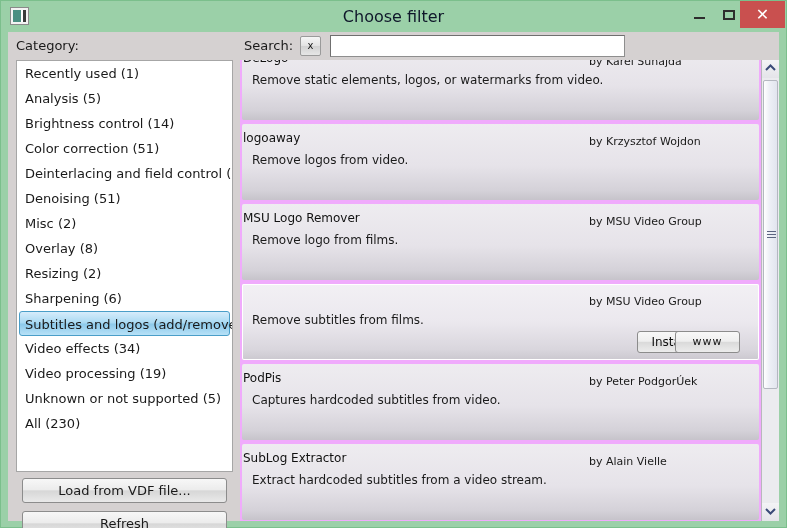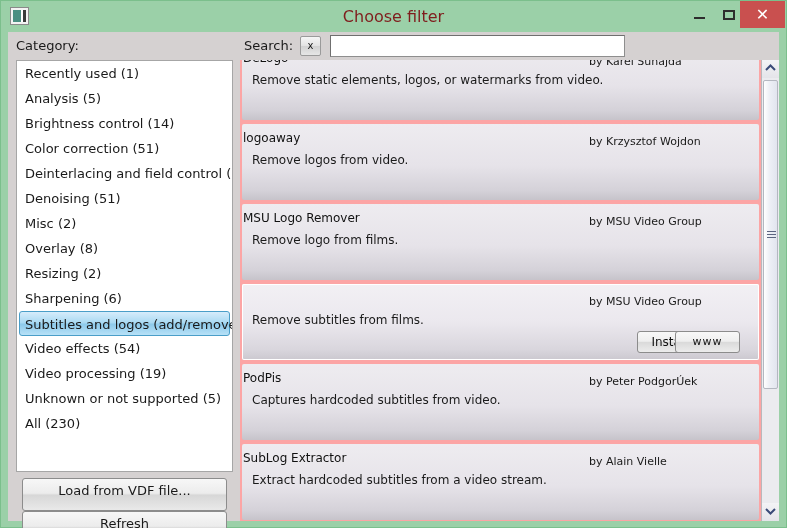--- a/index.html
+++ b/index.html
@@ -60,21 +60,21 @@
     width: 22%; height: 100%;
     background: #3a3a3a;
   }
   .title-text {
     position: absolute;
     left: 0; top: 0;
     width: 785px;
     line-height: 31px;
     text-align: center;
     font-size: 16px;
-    color: #7f1d1d;
+    color: #0f172a;
     font-family: "DejaVu Sans", "Liberation Sans", sans-serif;
   }
   .win-btn {
     position: absolute;
     top: 0;
     height: 27px;
     width: 30px;
     cursor: default;
   }
   .btn-min { right: 72px; }
@@ -199,42 +199,42 @@
   }
   .cat-item.selected {
     background: linear-gradient(to bottom, #d6ecfb 0%, #a8d9f2 48%, #8cc9ea 52%, #b7e1f7 100%);
     border: 1px solid #4a9ec8;
     border-radius: 3px;
     padding-left: 5px;
   }
   .btn-std {
     position: absolute;
     width: 205px;
-    height: 33px;
+    height: 25px;
     background: linear-gradient(to bottom, #f7f7f7 0%, #ececec 46%, #d7d7d7 52%, #e9e9e9 100%);
     border: 1px solid #8c8c8c;
     border-radius: 3px;
     box-sizing: border-box;
     font-size: 13px;
     font-family: "DejaVu Sans", "Liberation Sans", sans-serif;
     line-height: 23px;
     text-align: center;
     color: #1a1a1a;
     cursor: default;
   }
   .btn-load { left: 14px; top: 418px; }
   .btn-refresh { left: 14px; top: 451px; }
 
   
   .filter-panel {
     position: absolute;
     left: 232px; top: 28px;
     width: 539px;
     height: 461px;
-    background: #fca5a5;
+    background: #f0abfc;
     overflow: hidden;
   }
   .filter-scroll {
     position: absolute;
     left: 0; top: 0;
     width: 521px;
     height: 461px;
     overflow: hidden;
   }
   .filter-item {
@@ -382,21 +382,21 @@
           <div class="cat-item"><span>Analysis (5)</span></div>
           <div class="cat-item"><span>Brightness control (14)</span></div>
           <div class="cat-item"><span>Color correction (51)</span></div>
           <div class="cat-item"><span>Deinterlacing and field control (30)</span></div>
           <div class="cat-item"><span>Denoising (51)</span></div>
           <div class="cat-item"><span>Misc (2)</span></div>
           <div class="cat-item"><span>Overlay (8)</span></div>
           <div class="cat-item"><span>Resizing (2)</span></div>
           <div class="cat-item"><span>Sharpening (6)</span></div>
           <div class="cat-item selected"><span>Subtitles and logos (add/remove) (8)</span></div>
-          <div class="cat-item"><span>Video effects (54)</span></div>
+          <div class="cat-item"><span>Video effects (34)</span></div>
           <div class="cat-item"><span>Video processing (19)</span></div>
           <div class="cat-item"><span>Unknown or not supported (5)</span></div>
           <div class="cat-item"><span>All (230)</span></div>
         </div>
       <div class="btn-std btn-load">Load from VDF file...</div>
       <div class="btn-std btn-refresh">Refresh</div>
     </div>
 
     <div class="filter-panel">
       <div class="filter-scroll" id="filter-scroll">

